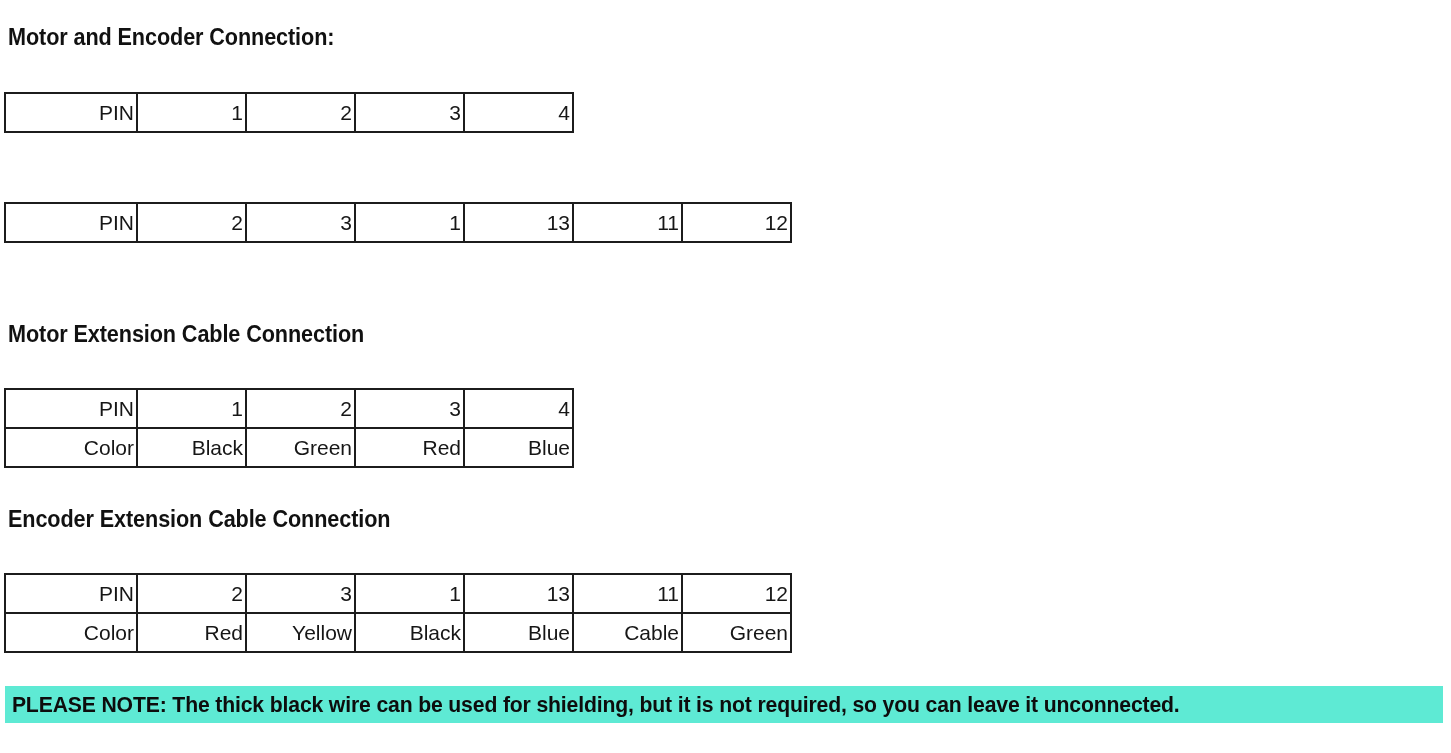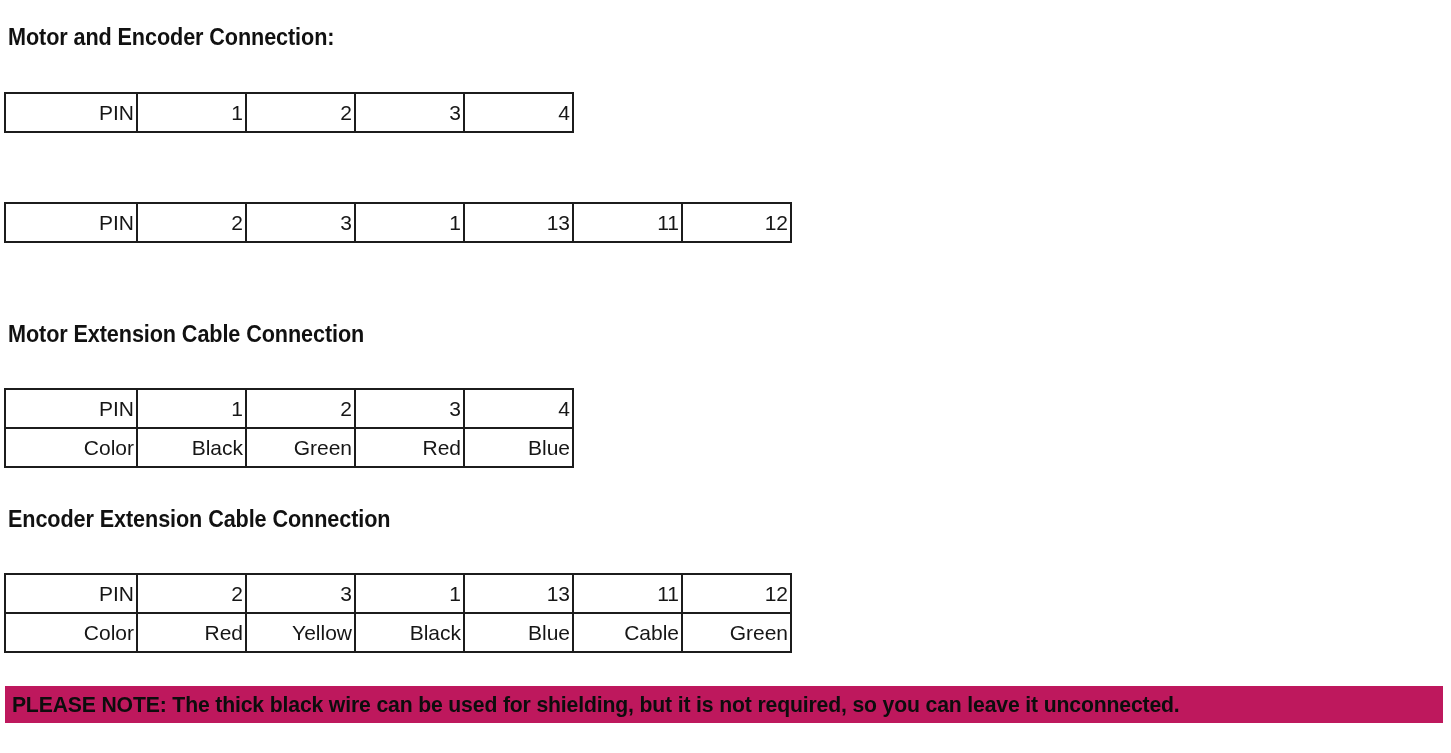--- a/index.html
+++ b/index.html
@@ -78,21 +78,21 @@
   .wide col.c0 { width: 132px; }
   .wide col.cx { width: 109px; }
 
   
   #note-band {
     position: absolute;
     left: 5px;
     top: 686px;
     width: 1438px;
     height: 37px;
-    background: #be185d;
+    background: #5eead4;
     display: flex;
     align-items: center;
   }
   #note-text {
     font-family: "Liberation Sans", sans-serif;
     font-weight: bold;
     font-size: 21.5px;
     line-height: 26px;
     color: #0d0d0d;
     white-space: nowrap;

